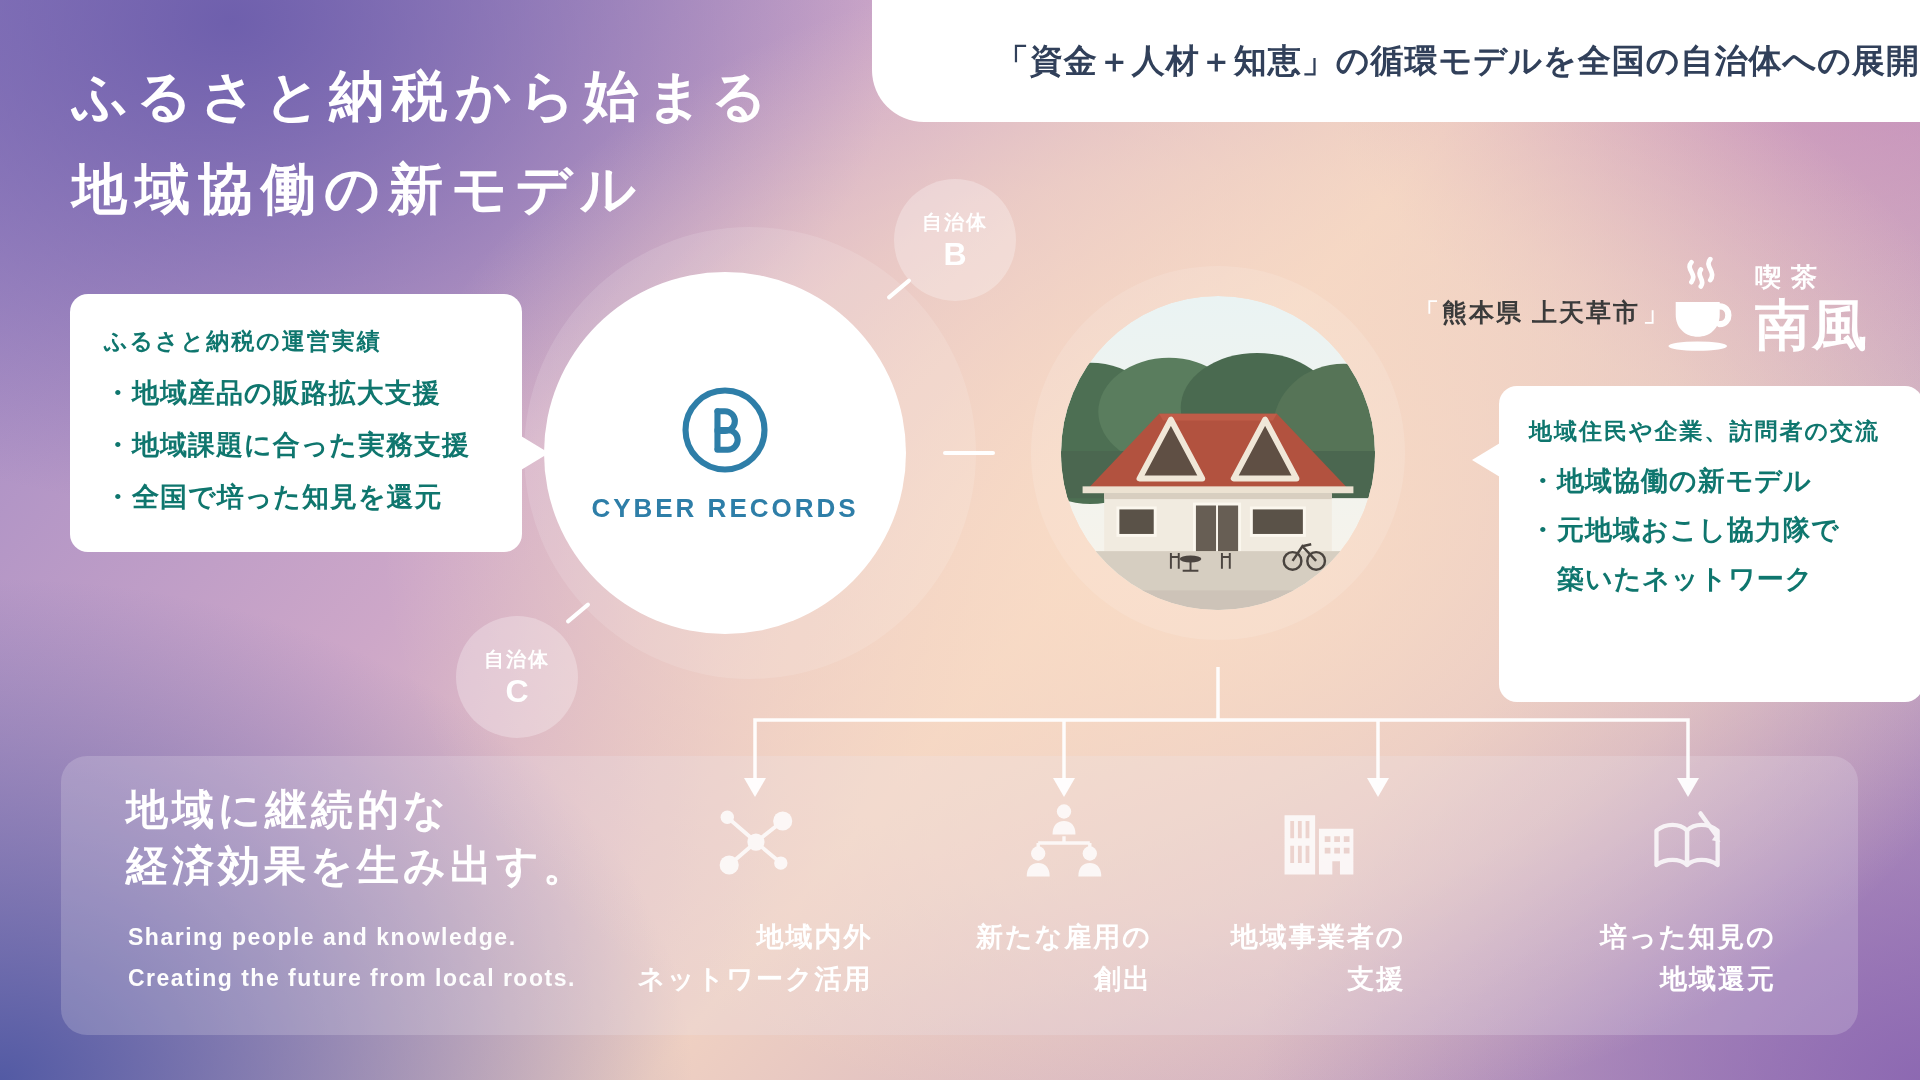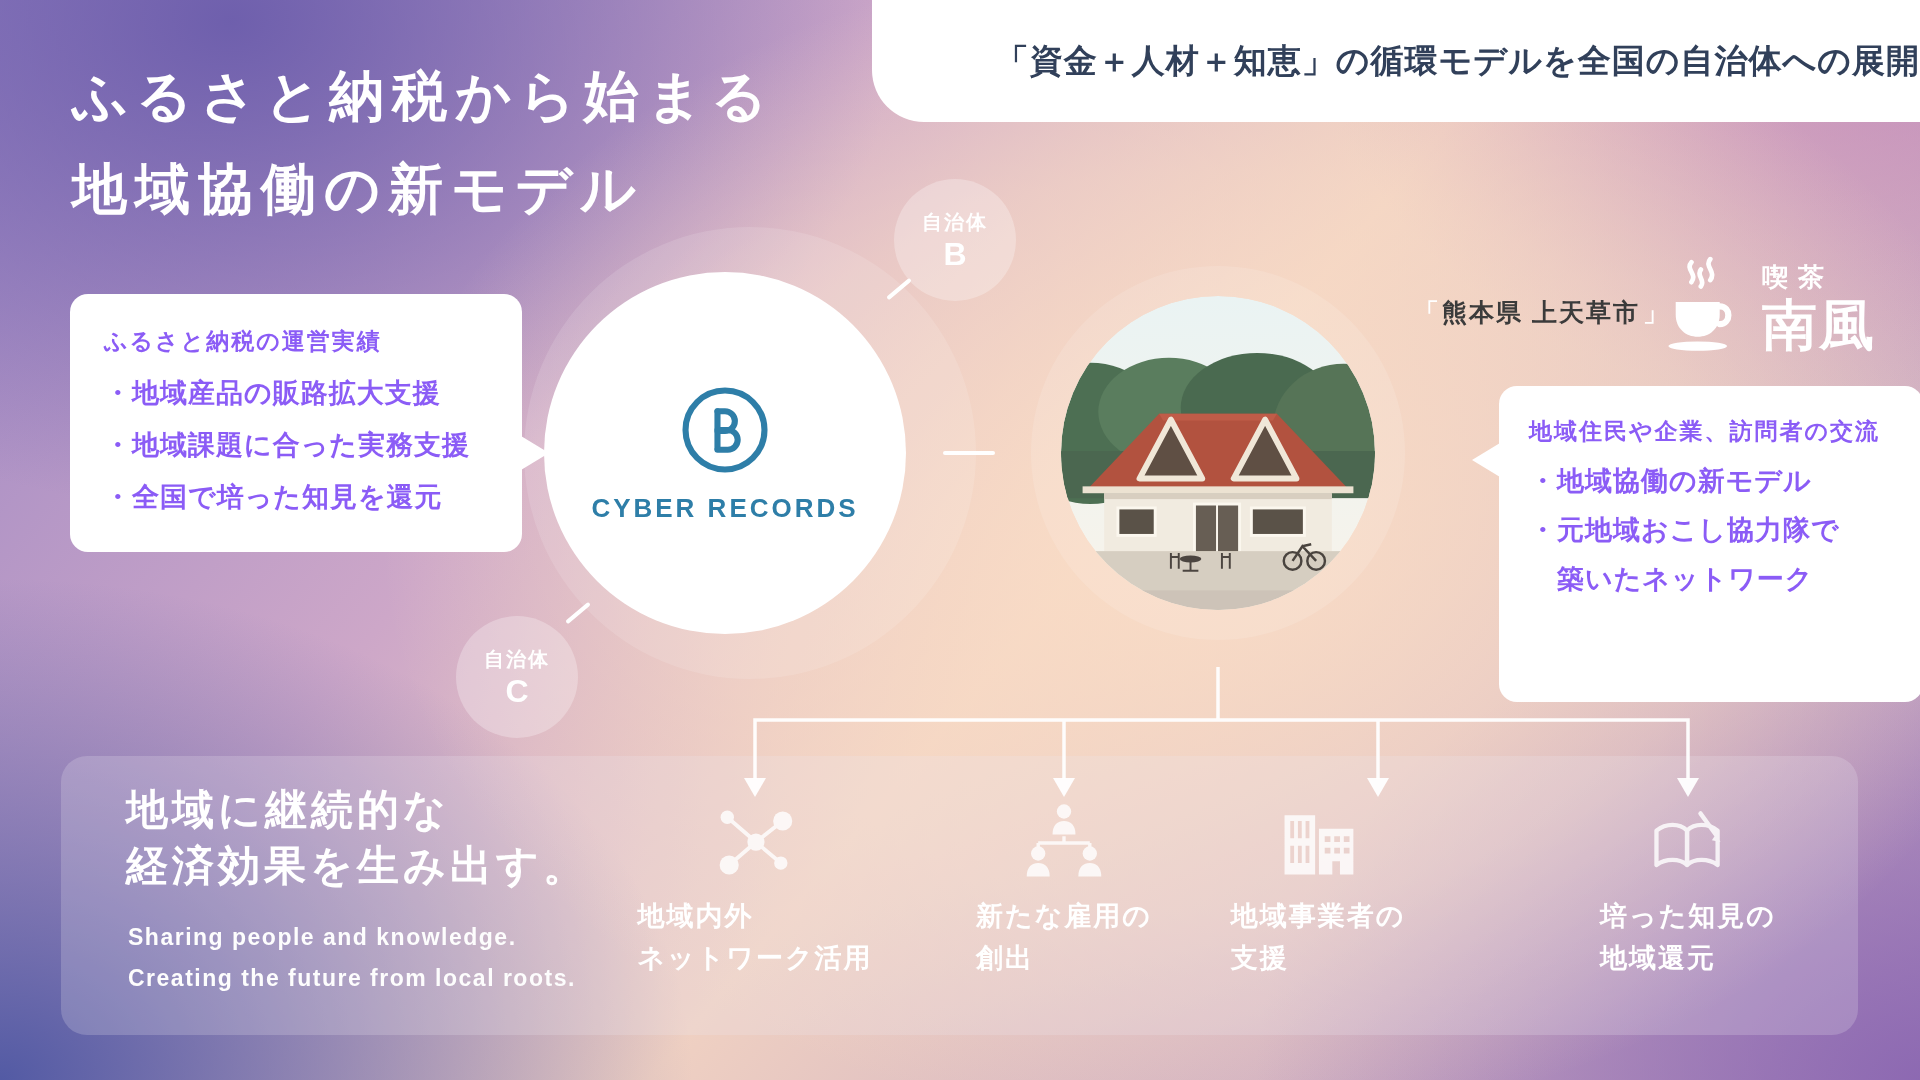--- a/index.html
+++ b/index.html
@@ -15,21 +15,21 @@
       linear-gradient(130deg, #9b86c4 0%, #cda7c8 32%, #efd0c2 55%, #b291c1 100%);
   }
   
   .title{position:absolute;left:72px;top:50px;color:#fff;font-size:55px;font-weight:700;
          letter-spacing:8px;line-height:93px;white-space:nowrap;}
   
   .top-banner{position:absolute;left:872px;top:0;right:0;height:122px;background:#ffffff;
       border-bottom-left-radius:52px;display:flex;align-items:center;justify-content:flex-end;
       font-size:33px;font-weight:700;color:#31405a;letter-spacing:1px;}
   
-  .card{position:absolute;background:#fff;border-radius:18px;color:#8b5cf6;}
+  .card{position:absolute;background:#fff;border-radius:18px;color:#0f766e;}
   .left-card{left:70px;top:294px;width:452px;height:258px;}
   .left-card::after{content:"";position:absolute;right:-27px;top:142px;width:0;height:0;
       border-left:28px solid #fff;border-top:17px solid transparent;border-bottom:17px solid transparent;}
   .right-card{left:1499px;top:386px;width:424px;height:316px;}
   .right-card::before{content:"";position:absolute;left:-27px;top:57px;width:0;height:0;
       border-right:28px solid #fff;border-top:17px solid transparent;border-bottom:17px solid transparent;}
   .card-header{margin:32px 0 18px 34px;font-size:23px;font-weight:700;letter-spacing:2px;}
   .card-bullet{margin:0 0 16px 34px;font-size:27px;font-weight:700;line-height:36px;letter-spacing:1px;}
   .right-card .card-header{margin:30px 0 16px 30px;}
   .right-card .card-bullet{margin:0 0 13px 30px;}
@@ -54,38 +54,38 @@
   .dash-c{left:563px;top:611px;width:30px;transform:rotate(-40deg);}
   .dash-h{left:943px;top:451px;width:52px;}
   
   .house-circle{position:absolute;left:1061px;top:296px;width:314px;height:314px;border-radius:50%;overflow:hidden;}
   
   .location{position:absolute;left:1414px;top:296px;display:flex;align-items:flex-start;
       font-size:25px;font-weight:700;white-space:nowrap;}
   .loc-bracket{color:#fff;}
   .loc-name{color:#3b3b3b;letter-spacing:2px;padding:0 3px;}
   
-  .cafe-logo{position:absolute;left:1662px;top:256px;display:flex;gap:16px;color:#fff;}
+  .cafe-logo{position:absolute;left:1662px;top:256px;display:flex;gap:9px;color:#fff;}
   .cafe-text{display:flex;flex-direction:column;margin-top:4px;}
   .cafe-small{font-size:26px;letter-spacing:10px;font-weight:700;}
   .cafe-large{font-size:55px;font-weight:800;letter-spacing:2px;line-height:60px;}
   
   .bottom-panel{position:absolute;left:61px;top:756px;width:1797px;height:279px;border-radius:26px;
       background:rgba(237,233,243,0.22);}
   .bottom-heading{position:absolute;left:126px;top:782px;color:#fff;font-size:42px;font-weight:700;
       letter-spacing:4px;line-height:56px;white-space:nowrap;}
   .bottom-sub{position:absolute;left:128px;top:917px;color:#fdfdfd;font-size:23px;font-weight:600;
       line-height:41px;letter-spacing:1.5px;white-space:nowrap;}
   
   .tree{position:absolute;left:740px;top:655px;}
   
   .item{position:absolute;top:797px;width:320px;display:flex;flex-direction:column;align-items:center;}
   .item-1{left:595px;} .item-2{left:904px;} .item-3{left:1158px;} .item-4{left:1528px;}
   .item-icon{height:92px;display:flex;align-items:center;justify-content:center;opacity:0.82;}
-  .item-label{margin-top:6px;font-size:27px;font-weight:700;color:#fff;text-align:left;
+  .item-label{margin-top:27px;font-size:27px;font-weight:700;color:#fff;text-align:right;
       line-height:42px;letter-spacing:2px;white-space:nowrap;}
 </style>
 </head>
 <body>
 
 <div class="stage">
 
   <div class="title">
     <div>ふるさと納税から始まる</div>
     <div>地域協働の新モデル</div>

